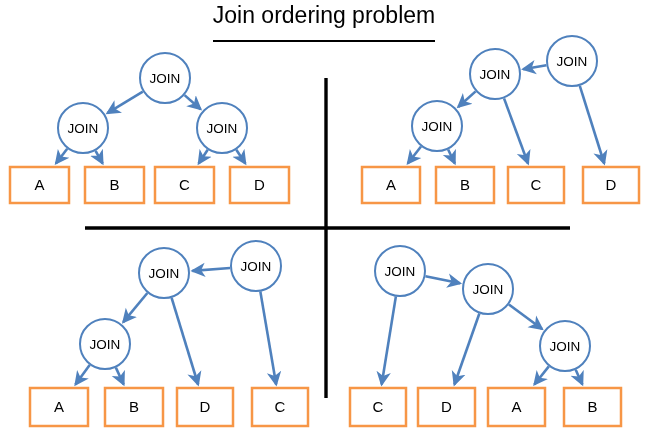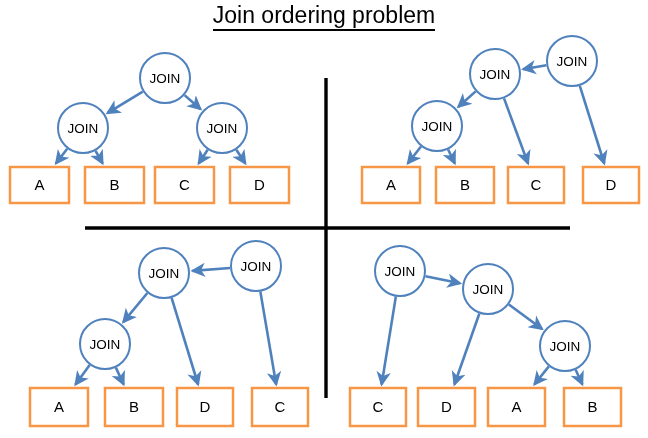--- a/index.html
+++ b/index.html
@@ -22,21 +22,21 @@
     left: 0;
     top: 2px;
     width: 648px;
     text-align: center;
     font-size: 23px;
     color: #000000;
     letter-spacing: 0px;
   }
   #title span.t {
     border-bottom: 2px solid #000000;
-    padding-bottom: 1px;
+    padding-bottom: 12px;
   }
   svg.diagram {
     position: absolute;
     left: 0;
     top: 0;
     width: 648px;
     height: 438px;
   }
   .node-circle {
     fill: #ffffff;

